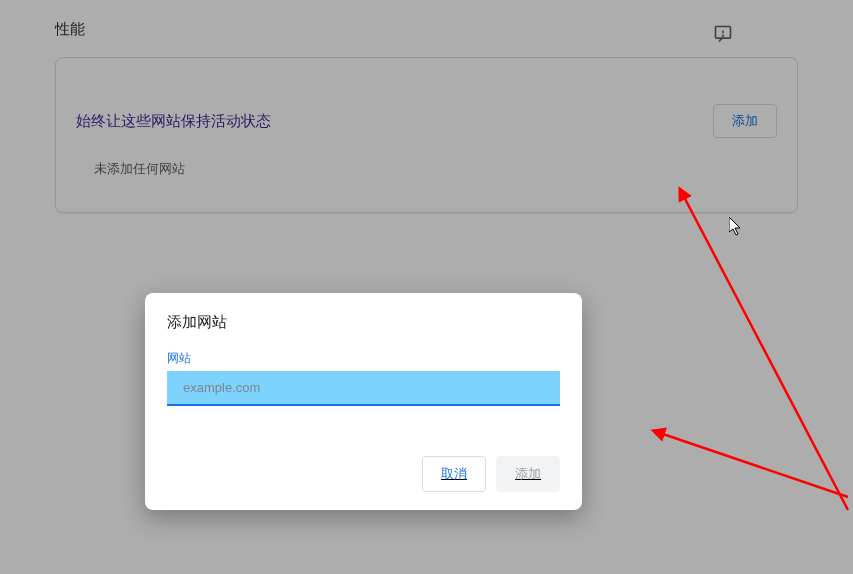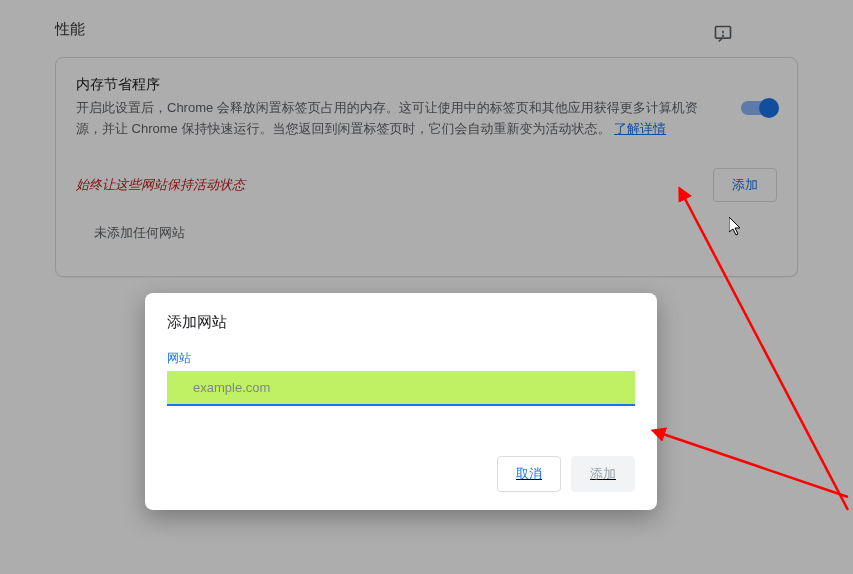--- a/index.html
+++ b/index.html
@@ -79,23 +79,22 @@
       background: #1a73e8;
       border-radius: 50%;
     }
     .always-active-row {
       display: flex;
       justify-content: space-between;
       align-items: center;
       margin-top: 28px;
     }
     .always-active-label {
-      font-size: 13px;
-      color: #b91c1c;
-      font-style: italic;
+      font-size: 15px;
+      color: #4c1d95;
     }
     .add-btn {
       background: #fff;
       border: 1px solid #dadce0;
       color: #1a73e8;
       font-size: 13px;
       padding: 7px 18px;
       border-radius: 4px;
       cursor: pointer;
     }
@@ -113,43 +112,43 @@
       width: 20px;
       height: 20px;
       color: #5f6368;
     }
     
     .dialog {
       position: absolute;
       z-index: 20;
       left: 145px;
       top: 293px;
-      width: 512px;
+      width: 437px;
       background: #fff;
       border-radius: 8px;
       box-shadow: 0 8px 24px rgba(0,0,0,0.3);
       padding: 20px 22px 18px 22px;
     }
     .dialog-title {
       font-size: 15px;
       color: #202124;
       margin-bottom: 18px;
     }
     .field-label {
       font-size: 12px;
       color: #1a73e8;
       margin-bottom: 4px;
       display: block;
     }
     .field-input {
       width: 100%;
       border: none;
       border-bottom: 2px solid #1a73e8;
-      background: #bef264;
-      padding: 9px 26px;
+      background: #7dd3fc;
+      padding: 9px 16px;
       font-size: 13px;
       color: #5f6368;
       outline: none;
     }
     .field-input::placeholder {
       color: #80868b;
     }
     .dialog-actions {
       display: flex;
       justify-content: flex-end;
@@ -196,30 +195,20 @@
   <span class="feedback-icon">
     <svg viewBox="0 0 24 24" width="20" height="20" fill="none" stroke="#5f6368" stroke-width="2">
       <rect x="3" y="3" width="18" height="14" rx="1"></rect>
       <path d="M7 21l4-4"></path>
       <line x1="12" y1="8" x2="12" y2="11"></line>
       <circle cx="12" cy="14" r="0.5" fill="#5f6368"></circle>
     </svg>
   </span>
 
   <div class="card">
-    <div class="setting-row">
-      <div class="setting-text">
-        <div class="setting-title">内存节省程序</div>
-        <div class="setting-desc">
-          <span>开启此设置后，Chrome 会释放闲置标签页占用的内存。这可让使用中的标签页和其他应用获得更多计算机资源，并让 Chrome 保持快速运行。当您返回到闲置标签页时，它们会自动重新变为活动状态。</span>
-          <a href="#" class="learn-more">了解详情</a>
-        </div>
-      </div>
-      <div class="toggle"></div>
-    </div>
 
     <div class="always-active-row">
       <div class="always-active-label">始终让这些网站保持活动状态</div>
       <button class="add-btn">添加</button>
     </div>
 
     <div class="empty-state">未添加任何网站</div>
   </div>
 </div>
 

